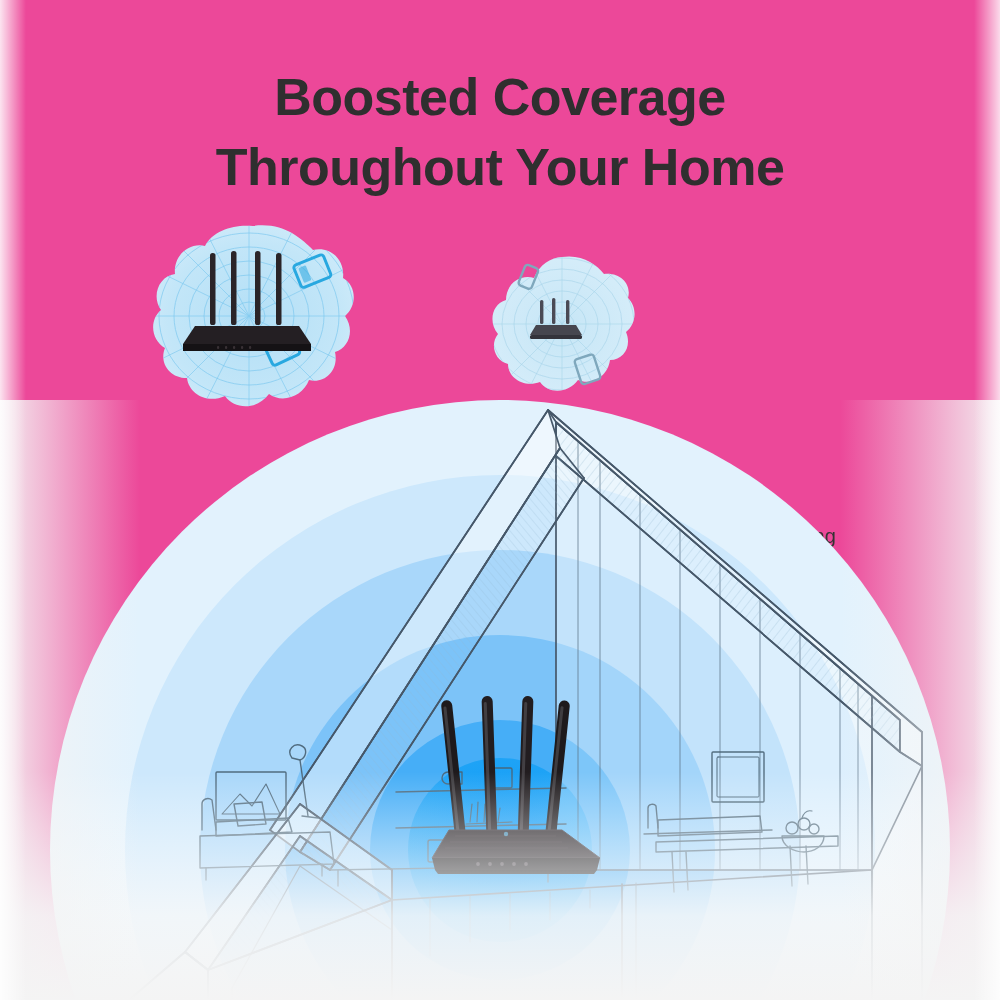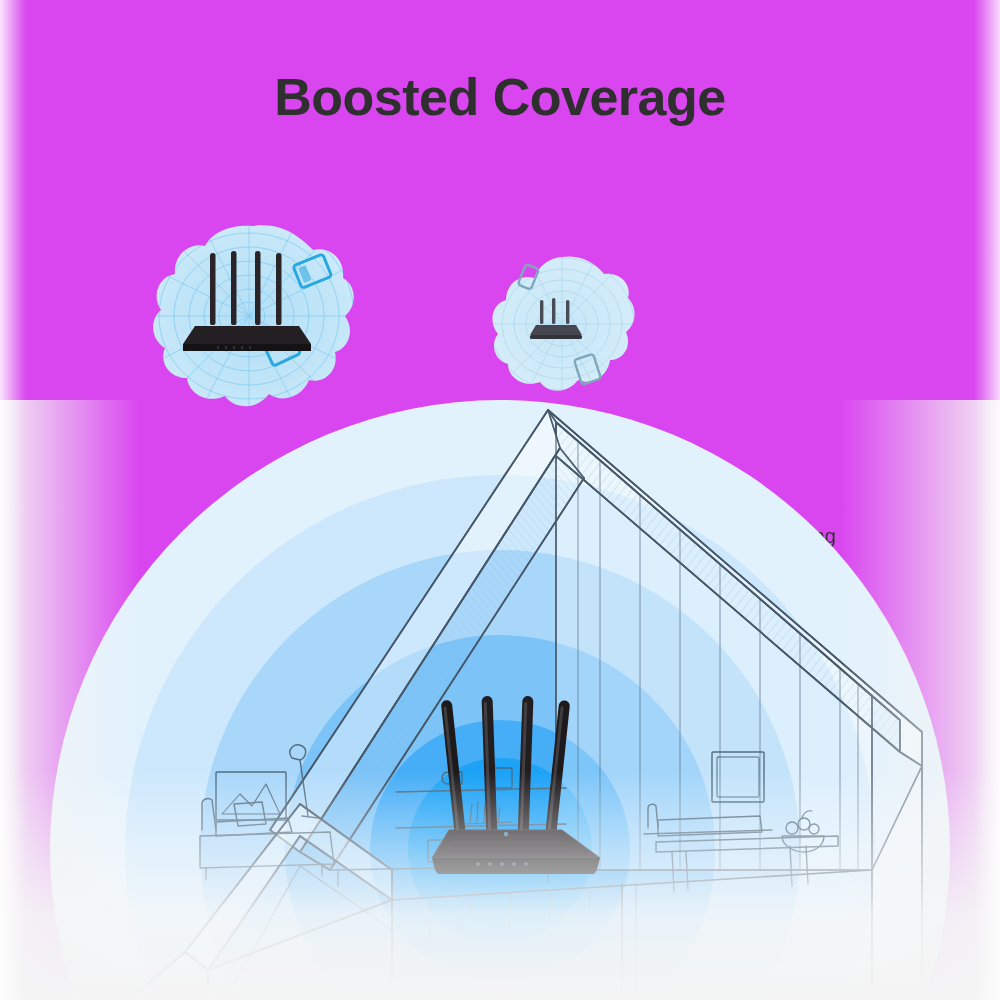--- a/index.html
+++ b/index.html
@@ -11,21 +11,21 @@
     width: 1000px;
     height: 1000px;
     background: #f4f4f4;
     font-family: "Liberation Sans", "DejaVu Sans", sans-serif;
     overflow: hidden;
   }
   #stage {
     position: relative;
     width: 1000px;
     height: 1000px;
-    background: #d946ef;
+    background: #ec4899;
     overflow: hidden;
   }
 
   
   .headline {
     position: absolute;
     left: 0;
     top: 62px;
     width: 1000px;
     text-align: center;
@@ -87,20 +87,21 @@
     pointer-events: none;
   }
 </style>
 </head>
 <body>
 
 <div id="stage">
 
   <div class="headline">
     <span class="l1">Boosted Coverage</span>
+    <span class="l2">Throughout Your Home</span>
   </div>
 
   <div class="compare">
 
     <div class="blob-wrap blob-left">
       <svg width="220" height="200" viewBox="0 0 220 200" xmlns="http://www.w3.org/2000/svg">
         <defs>
           <clipPath id="blobClipL">
             <path d="M110 6 C140 2 158 18 170 30 C188 26 202 40 200 58
                      C214 66 214 86 202 96 C212 110 206 128 192 132

